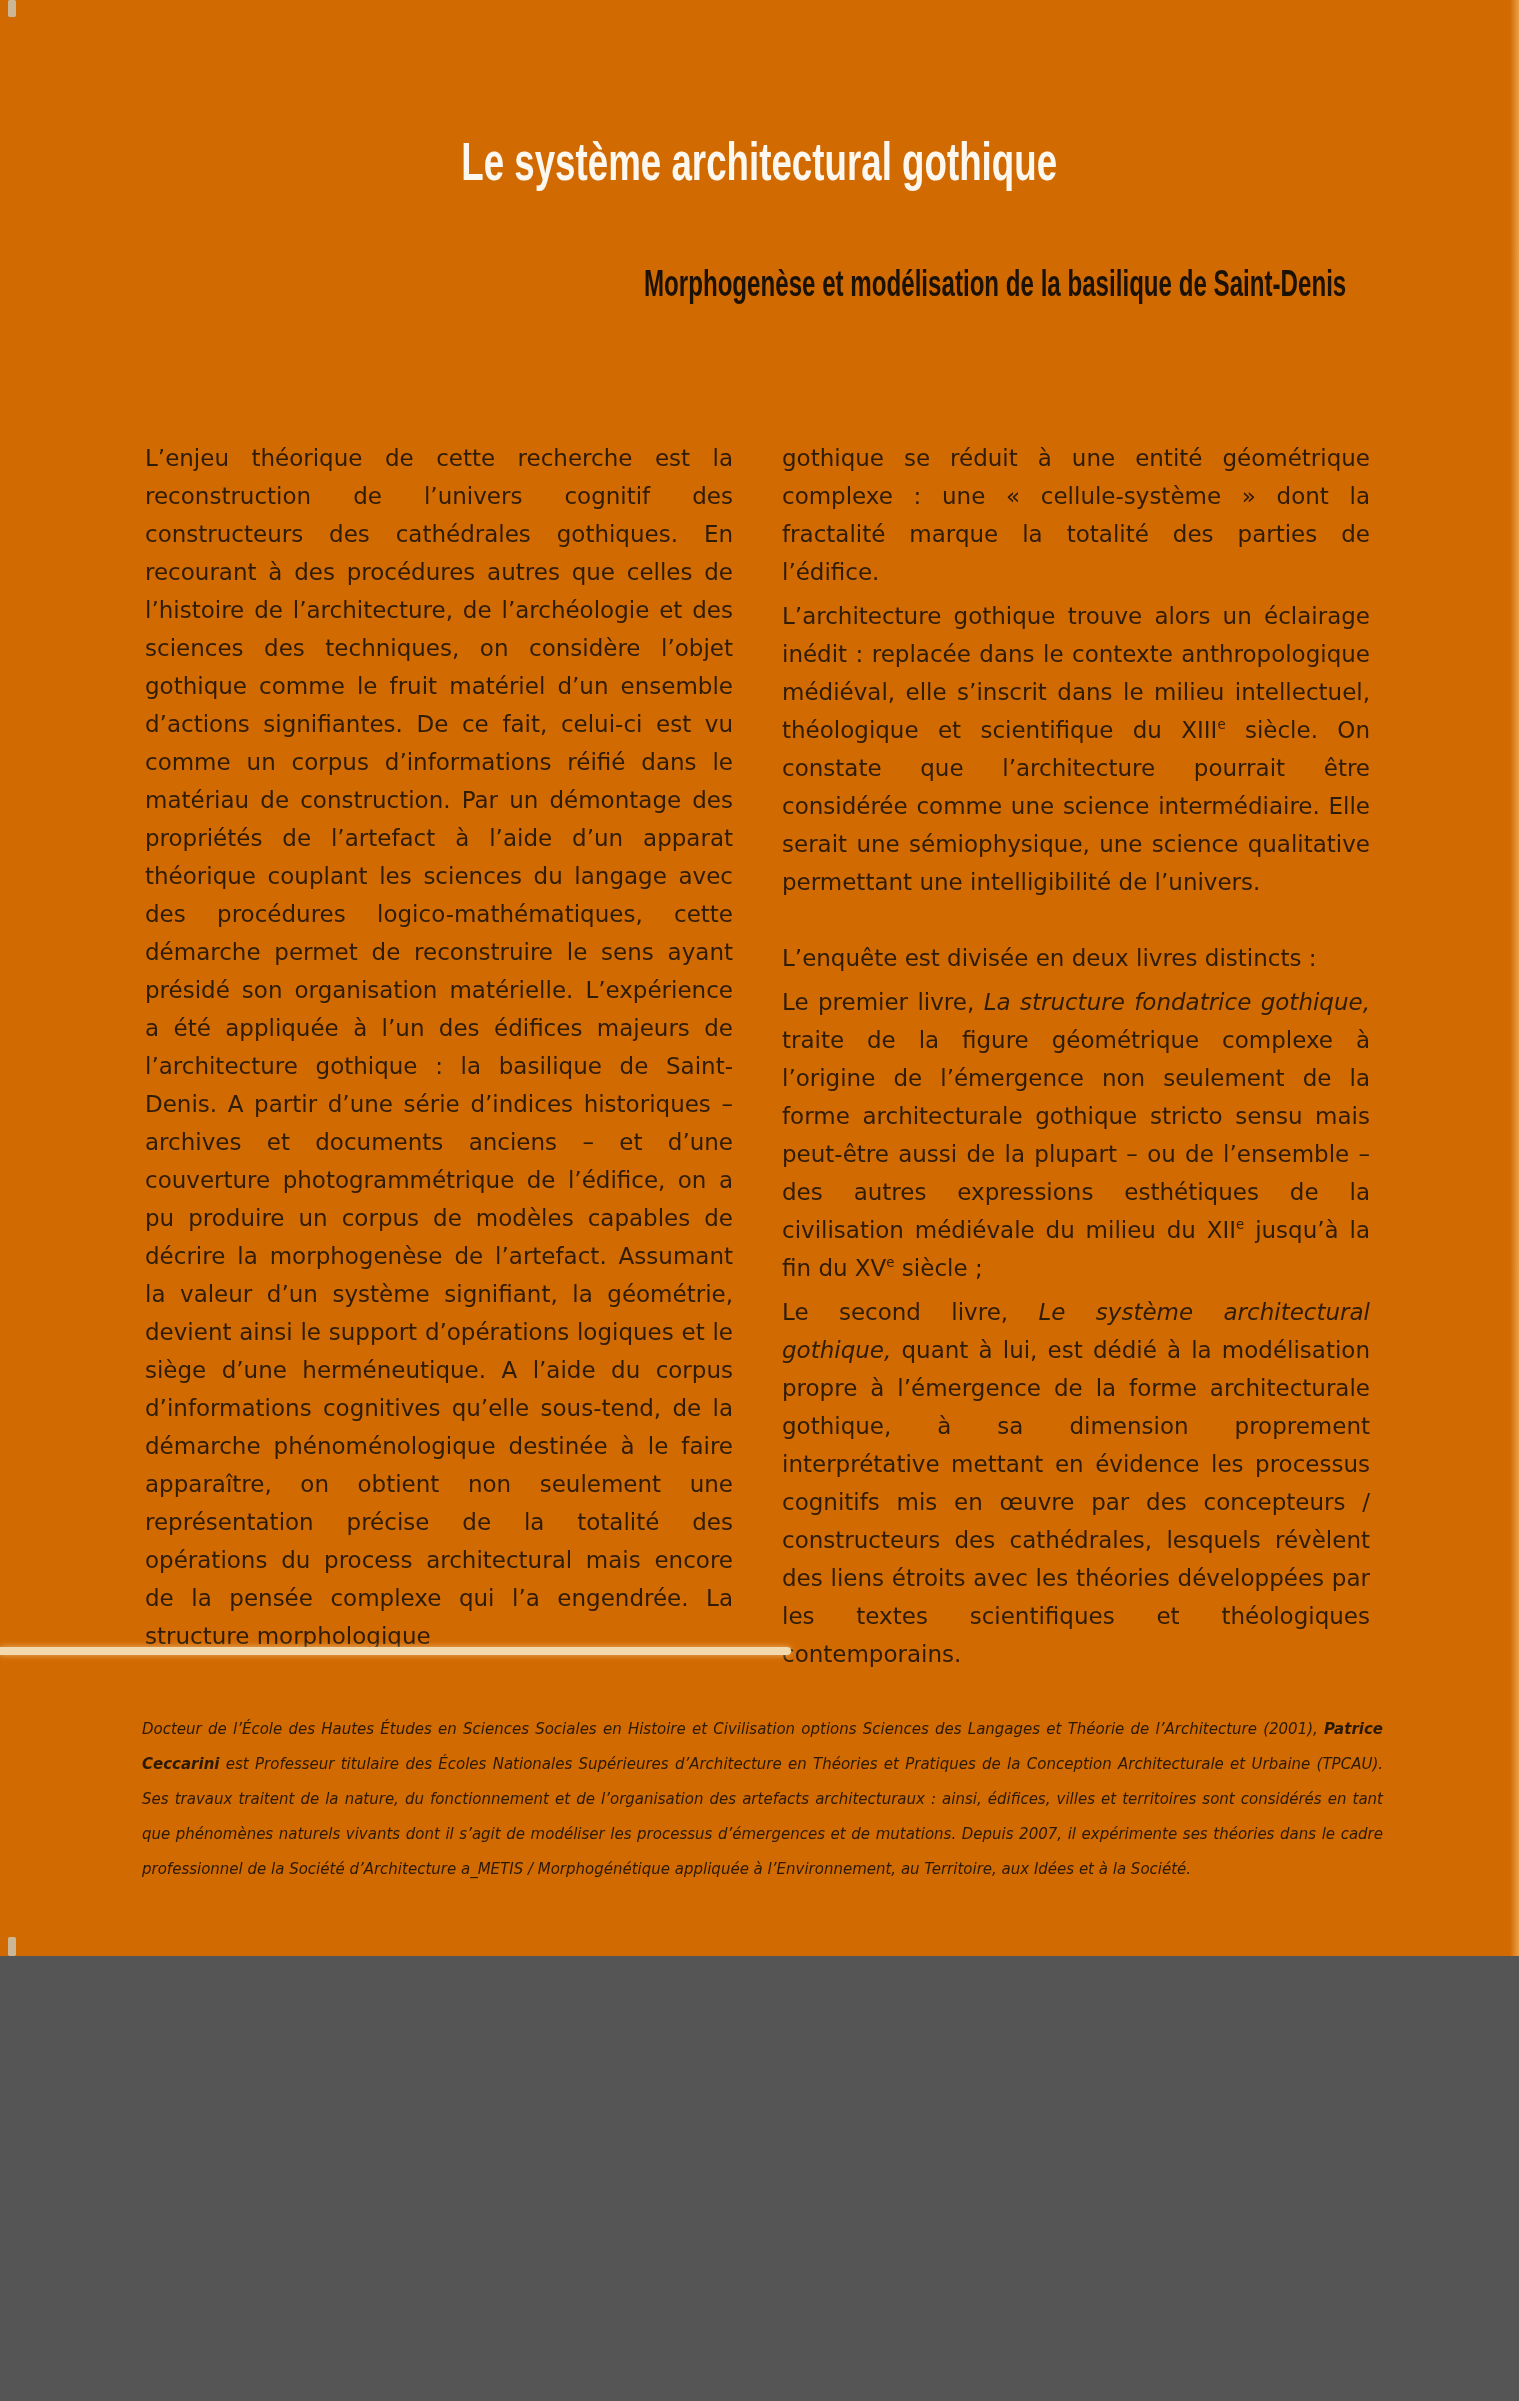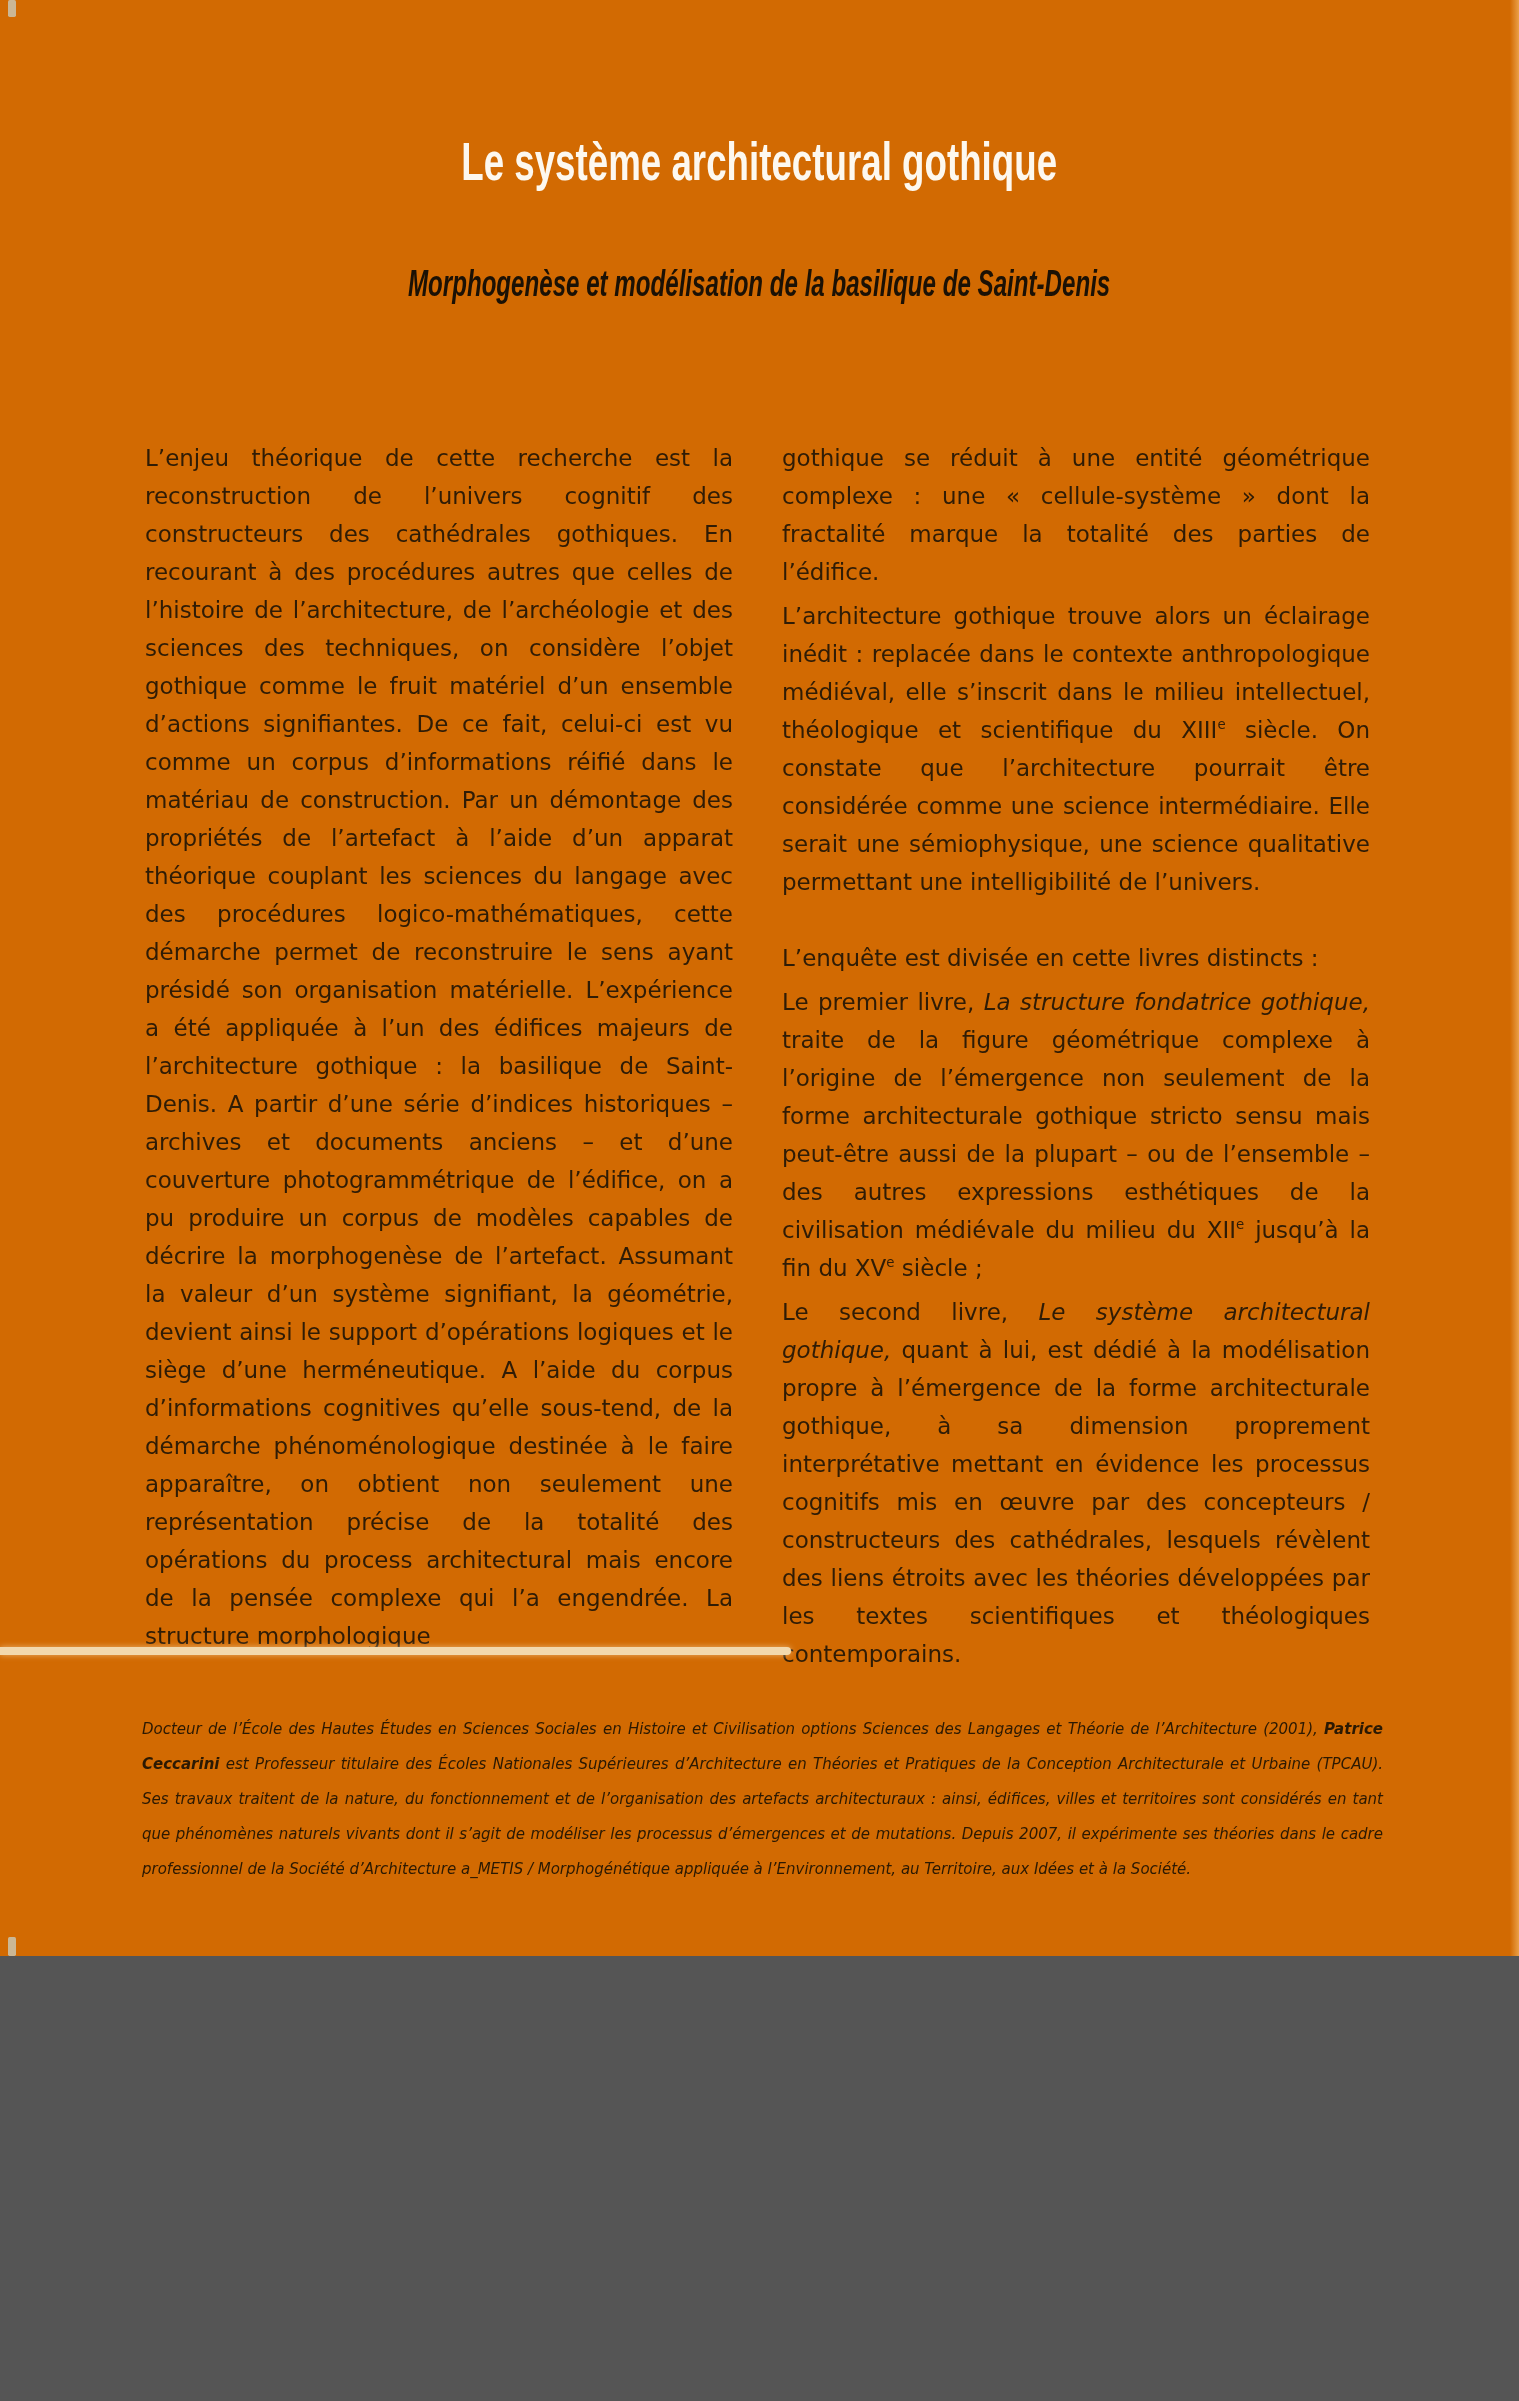--- a/index.html
+++ b/index.html
@@ -5,21 +5,21 @@
   html,body{margin:0;padding:0;background:#555;}
   .page{position:relative;width:1519px;height:1956px;background:#d26a02;overflow:hidden;
         font-family:"DejaVu Sans",sans-serif;color:#2f1c06;}
   
   .title-wrap{position:absolute;top:130px;left:0;width:100%;text-align:center;}
   .title-wrap>span{display:inline-block;white-space:nowrap;font-family:"Liberation Sans",sans-serif;
         font-weight:700;font-size:54px;color:#fdf8ef;transform:scaleX(.68);transform-origin:50% 50%;}
   .sub1-wrap{position:absolute;top:218px;left:0;width:100%;text-align:center;}
   .sub1-wrap>span{display:inline-block;white-space:nowrap;font-family:"Liberation Sans",sans-serif;
         font-weight:700;font-size:39px;color:#1b1105;transform:scaleX(.53);transform-origin:50% 50%;}
-  .sub2-wrap{position:absolute;top:263px;left:0;width:100%;text-align:center;font-style:italic;}
+  .sub2-wrap{position:absolute;top:263px;left:0;width:100%;text-align:right;}
   .sub2-wrap>span{display:inline-block;white-space:nowrap;font-family:"Liberation Sans",sans-serif;
         font-weight:700;font-size:36px;color:#1b1105;transform:scaleX(.67);transform-origin:50% 50%;}
   sup{font-size:58%;line-height:0;}
   
   .col{position:absolute;top:433px;font-size:23px;line-height:38px;text-align:justify;color:#2f1c06;}
   .col-left{left:139px;width:600px;}
   .col-right{left:776px;width:600px;}
   .col p{margin:6px;}
   .col p.gap{margin-top:38px;}
   
@@ -53,21 +53,21 @@
   <div class="sub2-wrap">
     <span>Morphogenèse et modélisation de la basilique de Saint-Denis</span>
   </div>
 
   <div class="col col-left">
       <p><span>L’enjeu théorique de cette recherche est la reconstruction de l’univers cognitif des constructeurs des cathédrales gothiques. En recourant à des procédures autres que celles de l’histoire de l’architecture, de l’archéologie et des sciences des techniques, on considère l’objet gothique comme le fruit matériel d’un ensemble d’actions signifiantes. De ce fait, celui-ci est vu comme un corpus d’informations réifié dans le matériau de construction. Par un démontage des propriétés de l’artefact à l’aide d’un apparat théorique couplant les sciences du langage avec des procédures logico-mathématiques, cette démarche permet de reconstruire le sens ayant présidé son organisation matérielle. L’expérience a été appliquée à l’un des édifices majeurs de l’architecture gothique : la basilique de Saint-Denis. A partir d’une série d’indices historiques – archives et documents anciens – et d’une couverture photogrammétrique de l’édifice, on a pu produire un corpus de modèles capables de décrire la morphogenèse de l’artefact. Assumant la valeur d’un système signifiant, la géométrie, devient ainsi le support d’opérations logiques et le siège d’une herméneutique. A l’aide du corpus d’informations cognitives qu’elle sous-tend, de la démarche phénoménologique destinée à le faire apparaître, on obtient non seulement une représentation précise de la totalité des opérations du process architectural mais encore de la pensée complexe qui l’a engendrée. La structure morphologique</span></p>
     </div>
   <div class="col col-right">
       <p><span>gothique se réduit à une entité géométrique complexe : une « cellule-système » dont la fractalité marque la totalité des parties de l’édifice.</span></p>
       <p><span>L’architecture gothique trouve alors un éclairage inédit : replacée dans le contexte anthropologique médiéval, elle s’inscrit dans le milieu intellectuel, théologique et scientifique du XIII</span><sup>e</sup><span> siècle. On constate que l’architecture pourrait être considérée comme une science intermédiaire. Elle serait une sémiophysique, une science qualitative permettant une intelligibilité de l’univers.</span></p>
-      <p class="gap"><span>L’enquête est divisée en cette livres distincts :</span></p>
+      <p class="gap"><span>L’enquête est divisée en deux livres distincts :</span></p>
       <p><span>Le premier livre, </span><span style="font-style: italic;">La structure fondatrice gothique,</span><span> traite de la figure géométrique complexe à l’origine de l’émergence non seulement de la forme architecturale gothique stricto sensu mais peut-être aussi de la plupart – ou de l’ensemble – des autres expressions esthétiques de la civilisation médiévale du milieu du XII</span><sup>e</sup><span> jusqu’à la fin du XV</span><sup>e</sup><span> siècle ;</span></p>
       <p><span>Le second livre, </span><span style="font-style: italic;">Le système architectural gothique,</span><span> quant à lui, est dédié à la modélisation propre à l’émergence de la forme architecturale gothique, à sa dimension proprement interprétative mettant en évidence les processus cognitifs mis en œuvre par des concepteurs / constructeurs des cathédrales, lesquels révèlent des liens étroits avec les théories développées par les textes scientifiques et théologiques contemporains.</span></p>
     </div>
 
   <div class="sep"></div>
 
   <div class="bio"><span>Docteur de l’École des Hautes Études en Sciences Sociales en Histoire et Civilisation options Sciences des Langages et Théorie de l’Architecture (2001), </span><span style="font-weight: 700;">Patrice Ceccarini</span><span> est Professeur titulaire des Écoles Nationales Supérieures d’Architecture en Théories et Pratiques de la Conception Architecturale et Urbaine (TPCAU). Ses travaux traitent de la nature, du fonctionnement et de l’organisation des artefacts architecturaux : ainsi, édifices, villes et territoires sont considérés en tant que phénomènes naturels vivants dont il s’agit de modéliser les processus d’émergences et de mutations. Depuis 2007, il expérimente ses théories dans le cadre professionnel de la Société d’Architecture a_METIS / Morphogénétique appliquée à l’Environnement, au Territoire, aux Idées et à la Société.</span></div>
 
   <div class="isbn">ISBN : 978-2-336-30185-3</div>
   <div class="price">37,50 €</div>

